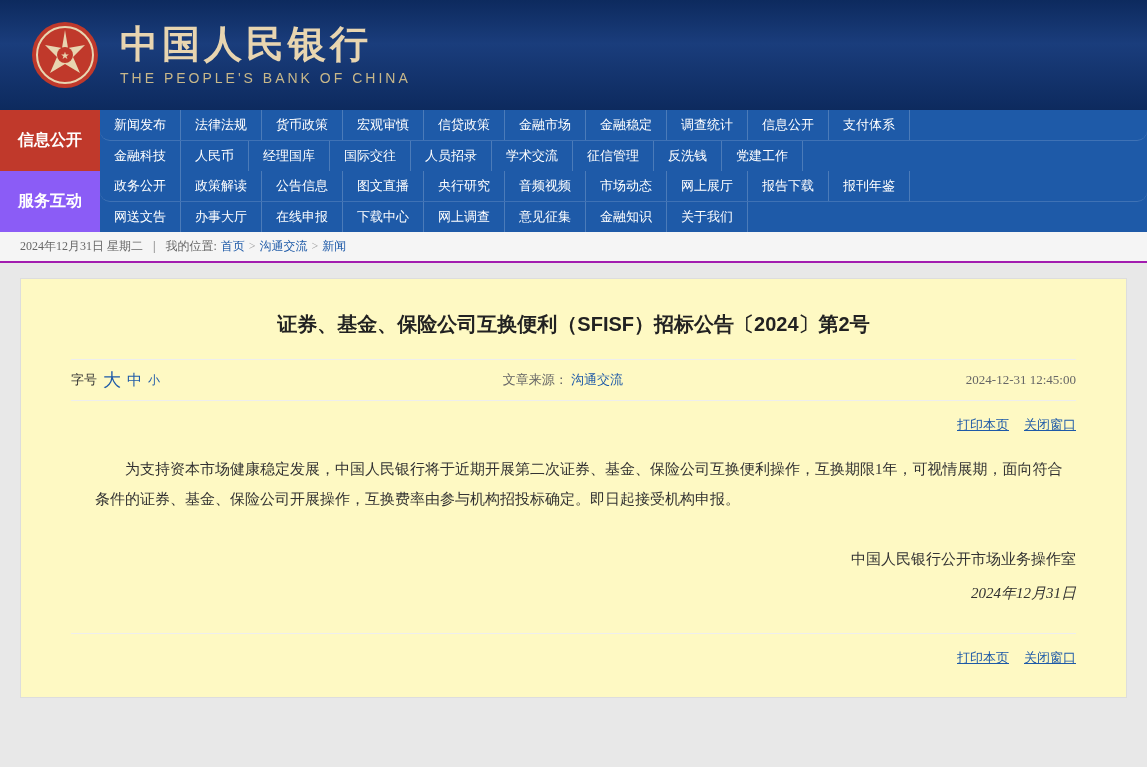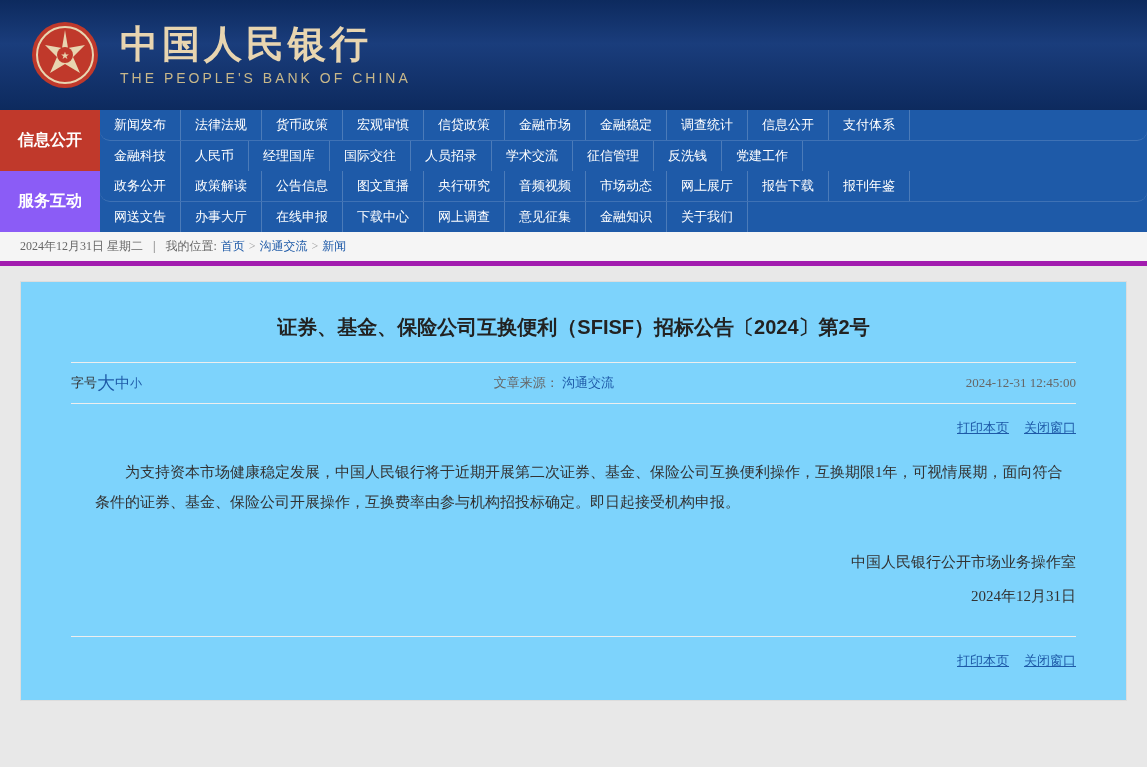--- a/index.html
+++ b/index.html
@@ -81,39 +81,39 @@
       border-right: 1px solid rgba(255,255,255,0.2);
       display: flex;
       align-items: center;
       white-space: nowrap;
       font-family: 'SimHei', sans-serif;
     }
 
     
     .breadcrumb-bar {
       background: #f5f5f5;
-      border-bottom: 5px solid #a21caf;
+      border-bottom: 2px solid #a21caf;
       padding: 6px 20px;
       font-size: 12px;
       color: #666;
       display: flex;
       align-items: center;
       gap: 4px;
     }
     .breadcrumb-sep {
       color: #999;
     }
     .breadcrumb-link {
       color: #1e5aa8;
       cursor: pointer;
     }
 
     
     .main-content {
-      background: #7dd3fc;
+      background: #fef9c3;
       margin: 15px 20px;
       border: 1px solid #ddd;
       padding: 30px 50px;
     }
 
     .article-title {
       text-align: center;
       font-size: 20px;
       font-weight: bold;
       color: #222;
@@ -129,20 +129,21 @@
       border-top: 1px solid #eee;
       border-bottom: 1px solid #eee;
       padding: 8px 0;
       margin-bottom: 15px;
       font-size: 13px;
       color: #666;
     }
     .font-size-control {
       display: flex;
       align-items: center;
+      gap: 6px;
     }
     .font-label {
       color: #333;
     }
     .font-btn {
       cursor: pointer;
       color: #1e5aa8;
     }
     .source-info {
       color: #666;
@@ -182,20 +183,21 @@
       color: #333;
       margin-bottom: 10px;
       line-height: 2;
     }
 
     .article-date {
       text-align: right;
       font-size: 15px;
       color: #333;
       margin-bottom: 30px;
+      font-style: italic;
     }
 
     .bottom-bar {
       display: flex;
       justify-content: flex-end;
       gap: 15px;
       border-top: 1px solid #eee;
       padding-top: 15px;
       font-size: 13px;
     }

